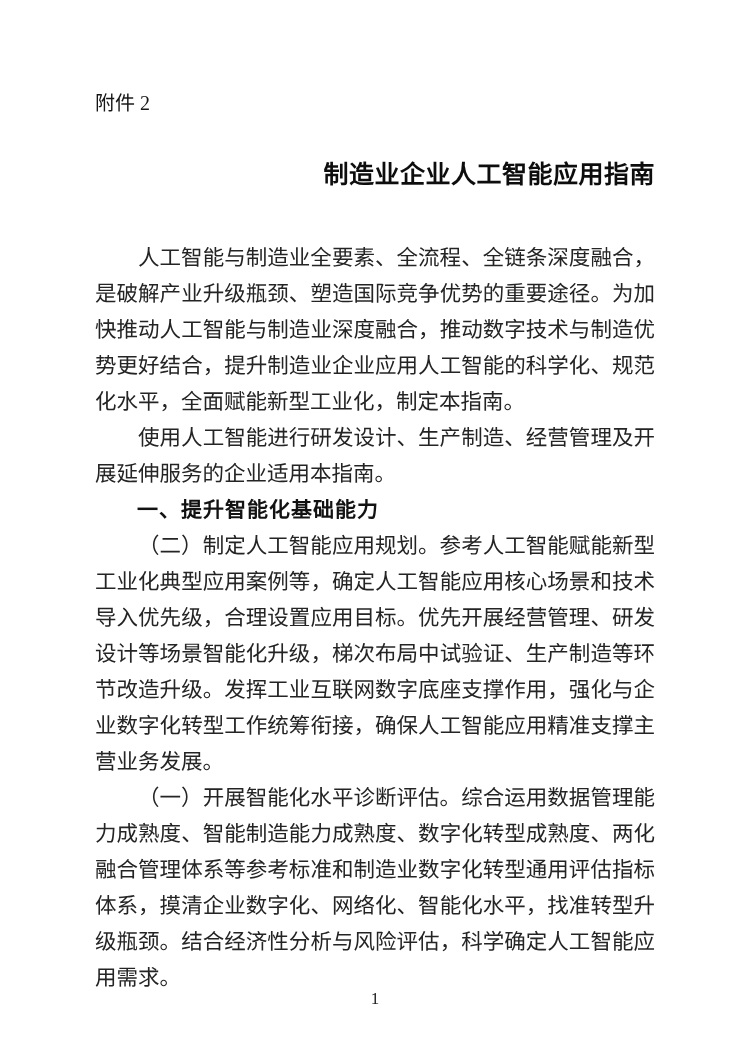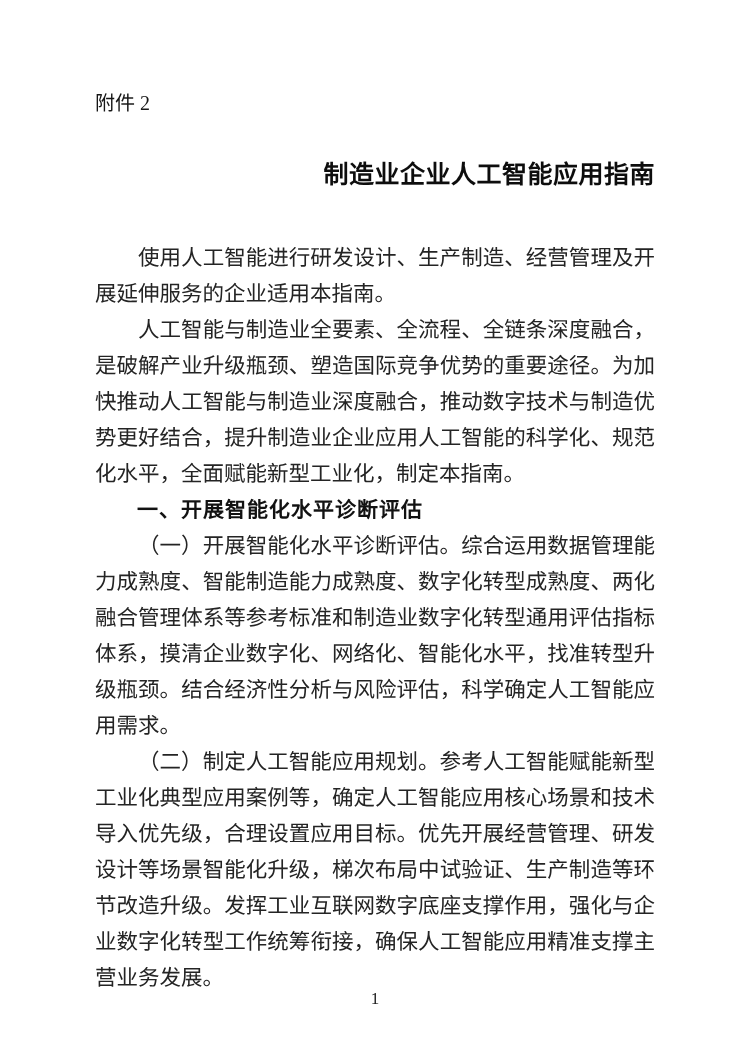--- a/index.html
+++ b/index.html
@@ -74,28 +74,28 @@
 
 <div class="page">
   <div class="content">
 
     <p class="attachment-label">附件 2</p>
 
     <h1 class="doc-title">制造业企业人工智能应用指南</h1>
 
     <div class="body-text">
 
+      <p class="para">人工智能与制造业全要素、全流程、全链条深度融合，是破解产业升级瓶颈、塑造国际竞争优势的重要途径。为加快推动人工智能与制造业深度融合，推动数字技术与制造优势更好结合，提升制造业企业应用人工智能的科学化、规范化水平，全面赋能新型工业化，制定本指南。</p>
+
       <p class="para">使用人工智能进行研发设计、生产制造、经营管理及开展延伸服务的企业适用本指南。</p>
 
-      <p class="para">人工智能与制造业全要素、全流程、全链条深度融合，是破解产业升级瓶颈、塑造国际竞争优势的重要途径。为加快推动人工智能与制造业深度融合，推动数字技术与制造优势更好结合，提升制造业企业应用人工智能的科学化、规范化水平，全面赋能新型工业化，制定本指南。</p>
+      <h2 class="section-heading">一、提升智能化基础能力</h2>
 
-      <h2 class="section-heading">一、开展智能化水平诊断评估</h2>
+      <p class="para">（二）制定人工智能应用规划。参考人工智能赋能新型工业化典型应用案例等，确定人工智能应用核心场景和技术导入优先级，合理设置应用目标。优先开展经营管理、研发设计等场景智能化升级，梯次布局中试验证、生产制造等环节改造升级。发挥工业互联网数字底座支撑作用，强化与企业数字化转型工作统筹衔接，确保人工智能应用精准支撑主营业务发展。</p>
 
       <p class="para">（一）开展智能化水平诊断评估。综合运用数据管理能力成熟度、智能制造能力成熟度、数字化转型成熟度、两化融合管理体系等参考标准和制造业数字化转型通用评估指标体系，摸清企业数字化、网络化、智能化水平，找准转型升级瓶颈。结合经济性分析与风险评估，科学确定人工智能应用需求。</p>
-
-      <p class="para">（二）制定人工智能应用规划。参考人工智能赋能新型工业化典型应用案例等，确定人工智能应用核心场景和技术导入优先级，合理设置应用目标。优先开展经营管理、研发设计等场景智能化升级，梯次布局中试验证、生产制造等环节改造升级。发挥工业互联网数字底座支撑作用，强化与企业数字化转型工作统筹衔接，确保人工智能应用精准支撑主营业务发展。</p>
 
 
     </div>
   </div>
 
   <div class="page-number">1</div>
 </div>
 
 </body></html>

